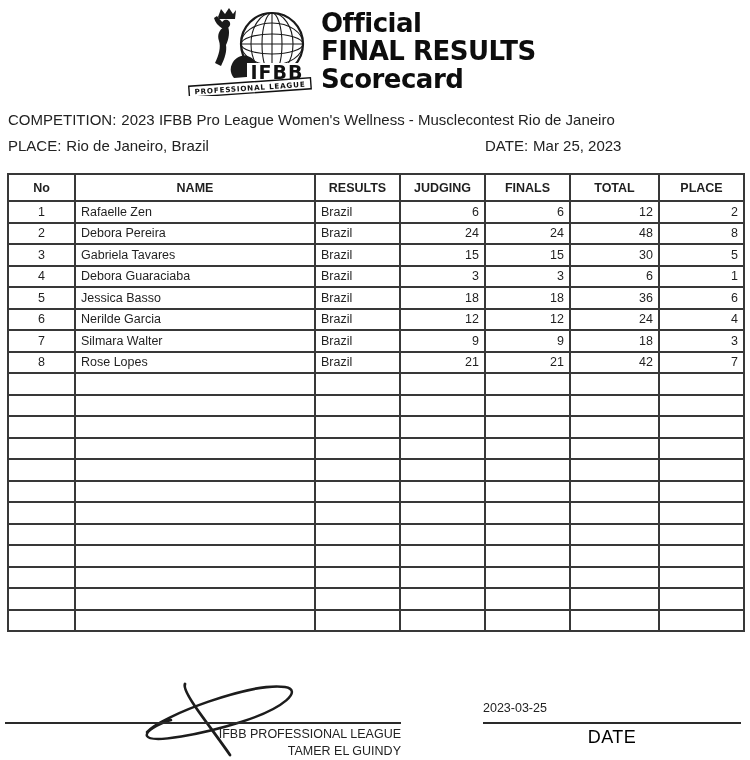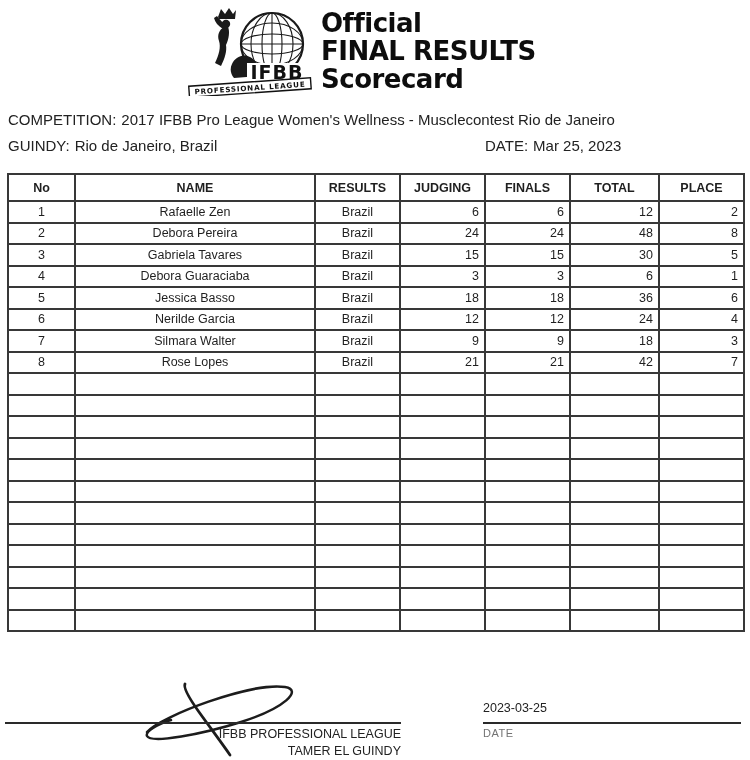--- a/index.html
+++ b/index.html
@@ -29,31 +29,31 @@
   
   .tbl {
     position:absolute; left:7px; top:173px; width:736px;
     border-collapse:collapse; table-layout:fixed;
     font-size:12.5px; color:#1f1f1f; background:#fff;padding-left:14px;
   }
   .tbl th, .tbl td { border:2px solid #383838; overflow:hidden; white-space:nowrap; }
   .tbl th { height:27px; font-weight:bold; text-align:center; font-size:12.5px; padding:0 3px; }
   .tbl td { height:21.5px; padding:0 5px; }
   .c-center { text-align:center; }
-  .c-left   { text-align:center; }
+  .c-left   { text-align:left; }
   .c-right  { text-align:right; }
 
   
   .sig-line { position:absolute; top:722px; height:0; border-top:2px solid #2a2a2a; }
   .sig-line-left  { left:5px;  width:396px; }
   .sig-line-right { left:483px; width:258px; }
   .sig-org   { position:absolute; left:5px;   top:727px; width:396px; text-align:right; font-size:12.5px; color:#222; }
   .sig-name  { position:absolute; left:5px;   top:744px; width:396px; text-align:right; font-size:12.5px; color:#222; }
   .date-value{ position:absolute; left:483px; top:701px; width:258px; text-align:left; font-size:12.5px; color:#222; }
-  .date-label{ position:absolute; left:483px; top:727px; width:258px; text-align:left; font-size:11px; letter-spacing:0.5px; color:#737373; }
+  .date-label{ position:absolute; left:483px; top:727px; width:258px; text-align:center; font-size:18px; letter-spacing:0.5px; color:#000000; }
   .signature { position:absolute; left:133px; top:676px; width:180px; height:84px; }
 </style>
 </head>
 <body>
 
 <div class="page">
 
   <div class="logo">
     <svg width="128" height="88" viewBox="0 0 128 88">
 
@@ -86,24 +86,24 @@
   </div>
 
   <div class="title-block">
     <div>Official</div>
     <div>FINAL RESULTS</div>
     <div>Scorecard</div>
   </div>
 
   <div class="info">
     <div class="info-line">
-      <span>COMPETITION:</span><span class="value">2017 IFBB Pro League Women's Wellness - Musclecontest Rio de Janeiro</span>
+      <span>COMPETITION:</span><span class="value">2023 IFBB Pro League Women's Wellness - Musclecontest Rio de Janeiro</span>
     </div>
     <div class="info-line">
-      <span>GUINDY:</span><span class="value">Rio de Janeiro, Brazil</span>
+      <span>PLACE:</span><span class="value">Rio de Janeiro, Brazil</span>
       <span class="date-group">
         <span>DATE:</span><span class="value">Mar 25, 2023</span>
       </span>
     </div>
   </div>
 
   <table class="tbl">
     <colgroup>
       <col style="width:67px">
         <col style="width:240px">

